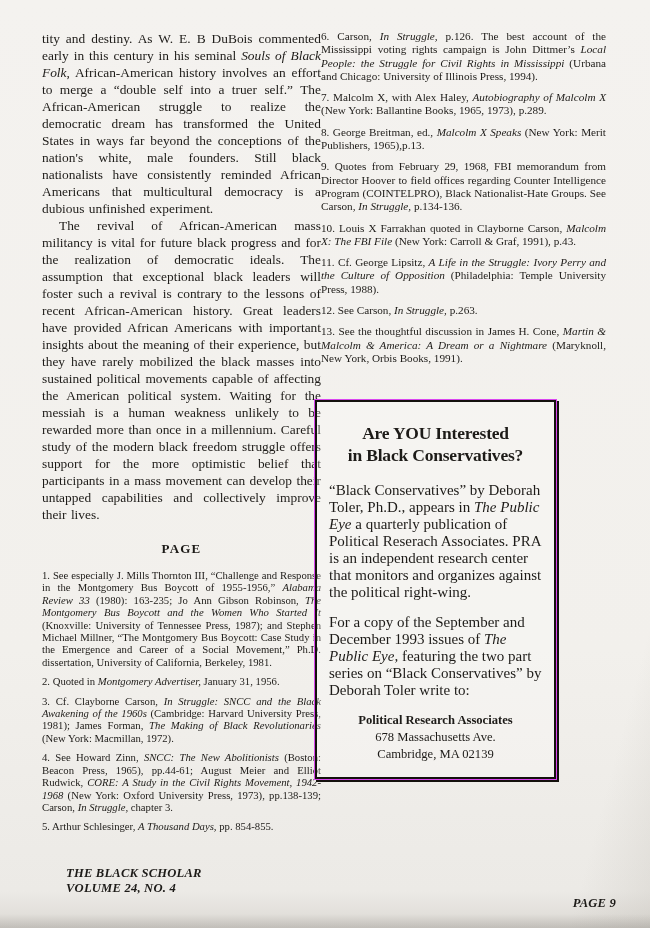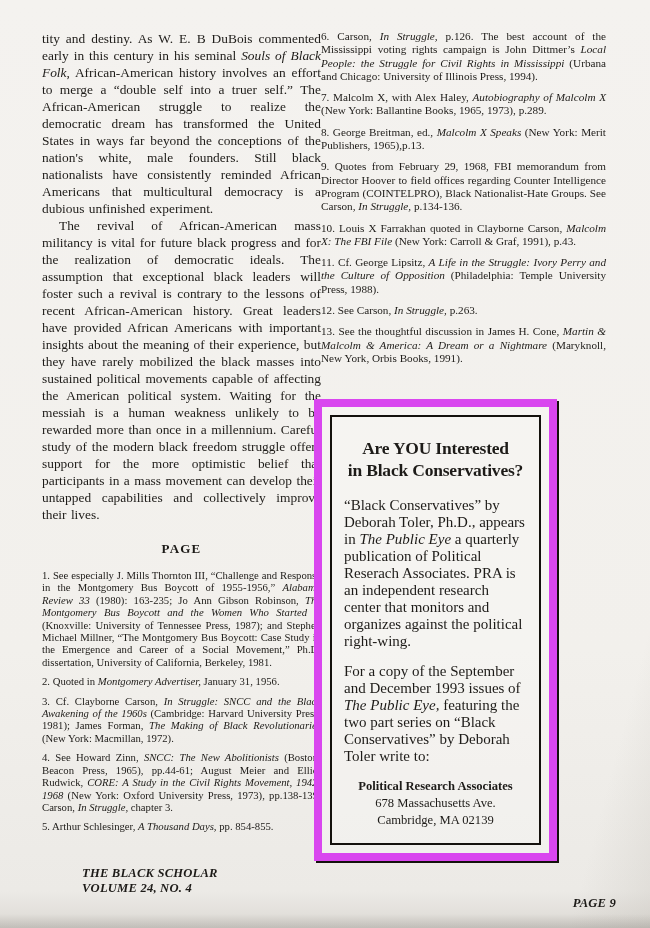--- a/index.html
+++ b/index.html
@@ -38,23 +38,23 @@
     font-size:10.7px; line-height:12.4px;
     text-align:justify; margin:0 0 7px 0;
   }
   .col-right p.note {
     font-size:11.2px; line-height:13.3px; margin-bottom:8px;
   }
 
   .ad-box {
     width:243px;
     margin:34px 0 0 -7px;
-    border:8px solid #d946ef;
+    border:1px solid #d946ef;
     box-shadow:2px 2px 0 #14110d;
-    padding:8px;
+    padding:0;
     box-sizing:border-box;
     background:rgba(255,255,255,0.25);
   }
   .ad-inner {
     border:2px solid #14110d;
     padding:12px 12px 14px 12px;
   }
   .ad-title {
     font-weight:bold;
     font-size:17.5px; line-height:22px;
@@ -70,21 +70,21 @@
   .ad-address { text-align:center; font-size:12.6px; line-height:17px; }
   .ad-address .addr-line { display:block; }
   .ad-address .addr-org { font-weight:bold; }
 
   .footer {
     position:absolute; left:42px; right:34px; top:866px;
     display:flex; align-items:baseline;
     font-weight:bold; font-style:italic;
     font-size:12.6px; letter-spacing:0.2px;flex-direction:column;
   }
-  .footer .footer-volume { margin-left:40px; }
+  .footer .footer-volume { margin-left:24px; }
   .footer .footer-page { margin-left:auto; }
 
   
   .scan-bottom-edge {
     position:absolute; left:0; right:0; bottom:0; height:14px;
     background:linear-gradient(to bottom, rgba(70,66,60,0) 0%, rgba(70,66,60,0.18) 100%);
     pointer-events:none;
   }
 </style>
 </head>

